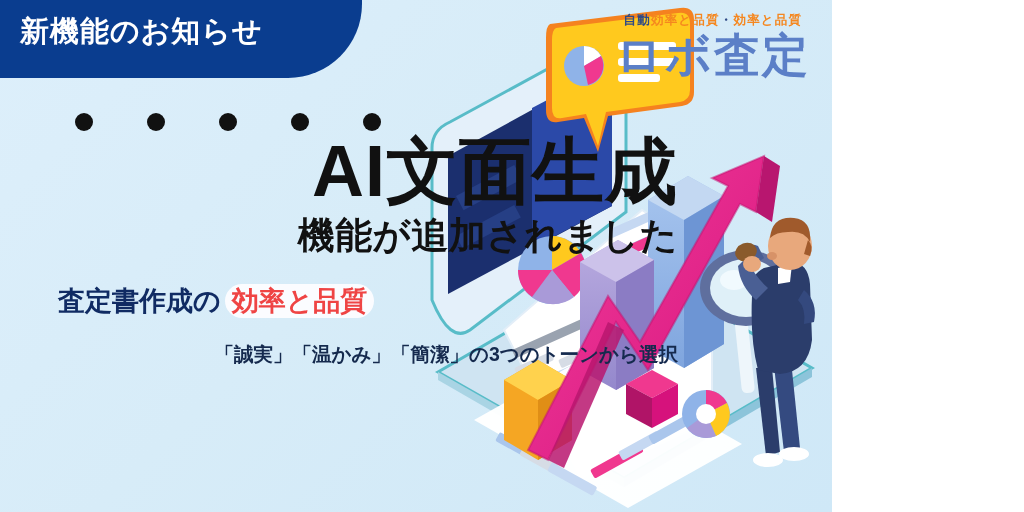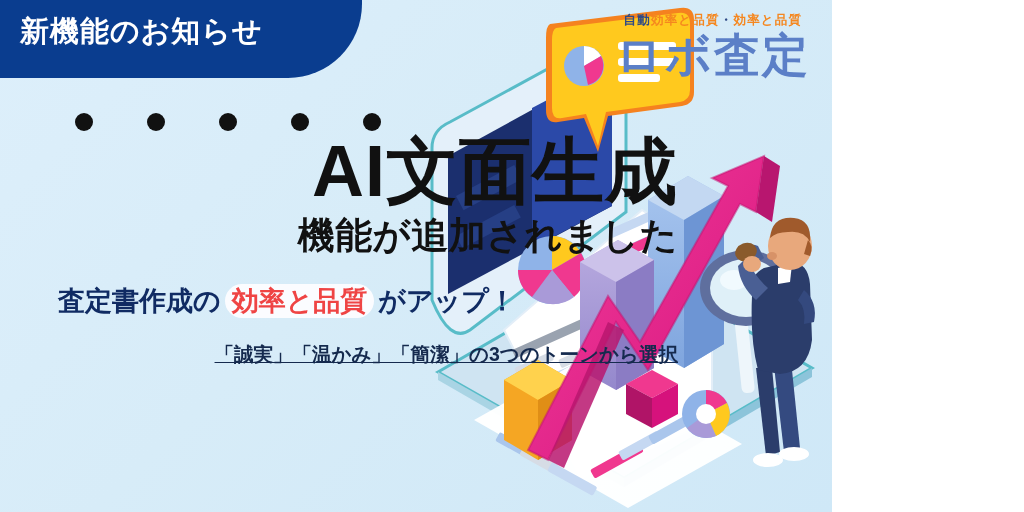--- a/index.html
+++ b/index.html
@@ -128,21 +128,20 @@
   }
   #bullets {
     margin-top: 20px;
   }
   #bullets .bullet-line {
     font-size: 19.5px;
     font-weight: 700;
     color: #152a4e;
     line-height: 1.62;
     white-space: nowrap;
-    text-decoration: underline;
   }
 
   
   #illustration {
     position: absolute;
     right: 0;
     top: 0;
     width: 420px;
     height: 512px;
     z-index: 3;
@@ -175,21 +174,20 @@
       <span class="dot"></span>
     </div>
 
     <div id="headline-main">AI文面生成</div>
 
     <div id="headline-sub">機能が追加されました</div>
 
     <div id="tagline-row">
       <span>査定書作成の</span>
         <span class="hl-pill">効率と品質</span>
-        <span>がアップ！</span>
     </div>
 
     <div id="bullets">
       <div class="bullet-line">「誠実」「温かみ」「簡潔」の3つのトーンから選択</div>
     </div>
 
   </div>
 
   <div id="illustration">
     <svg viewBox="0 0 420 512" xmlns="http://www.w3.org/2000/svg" aria-hidden="true">

